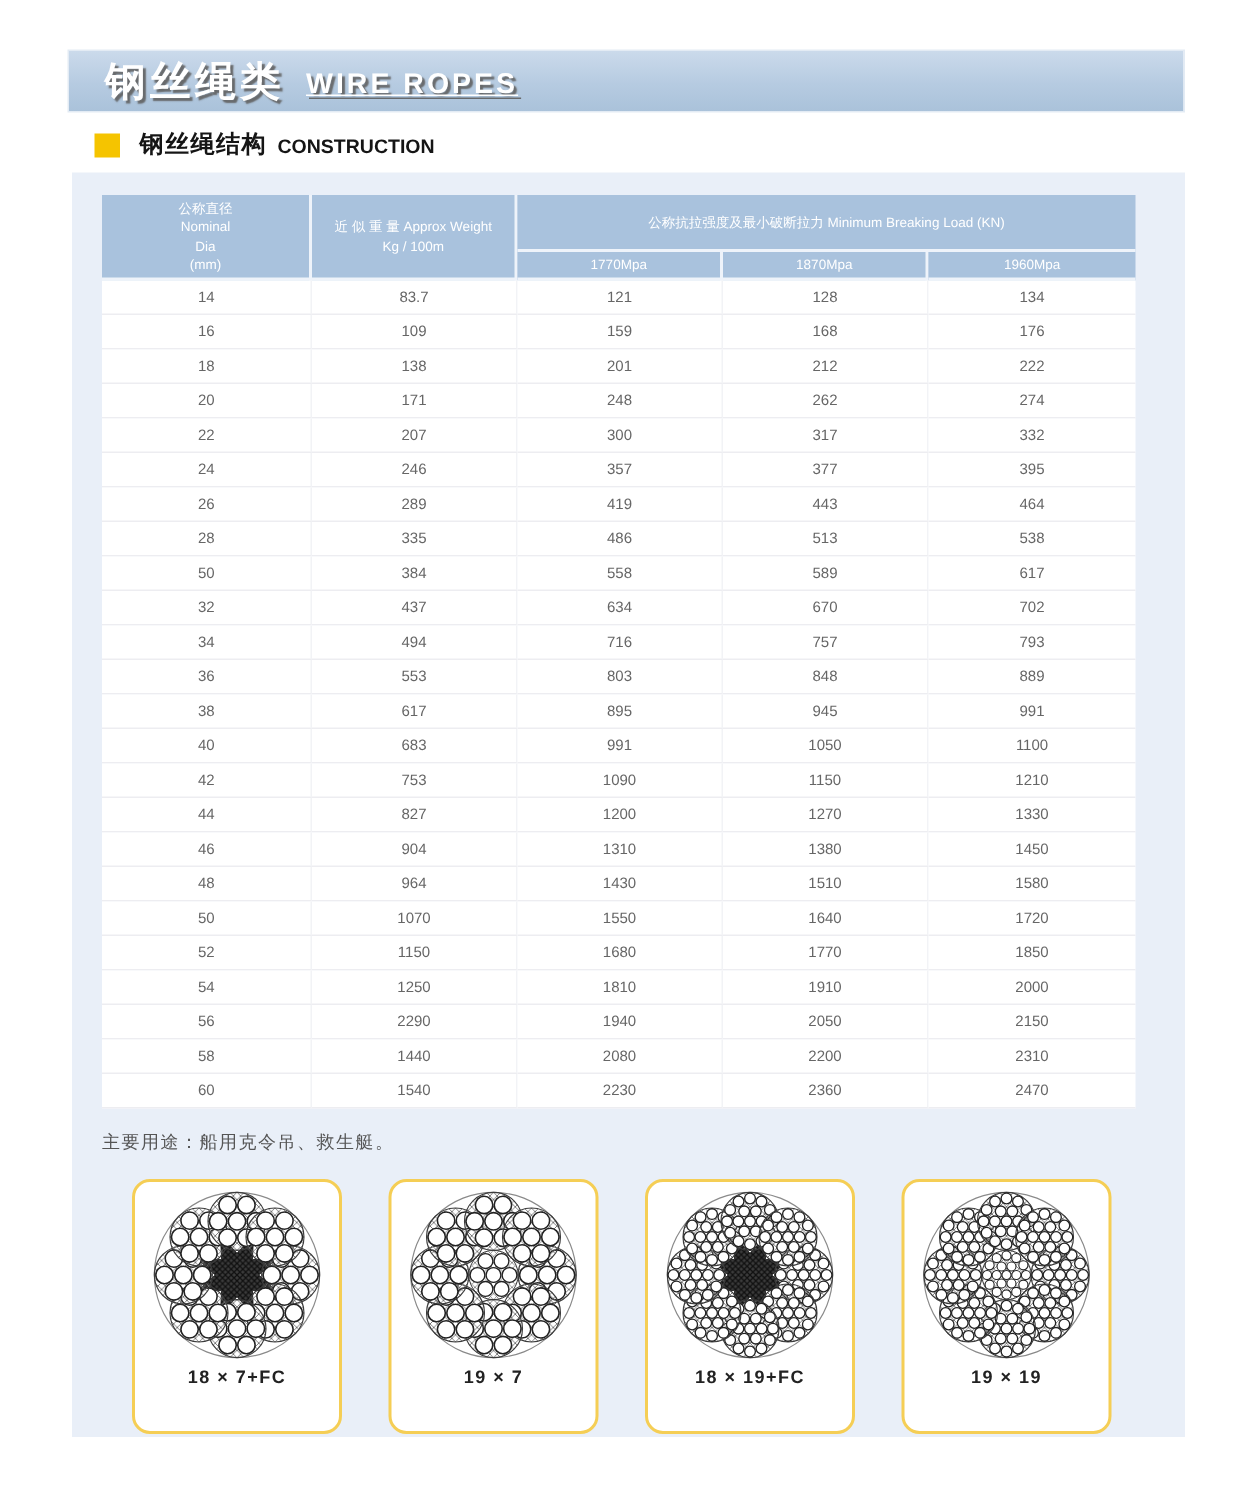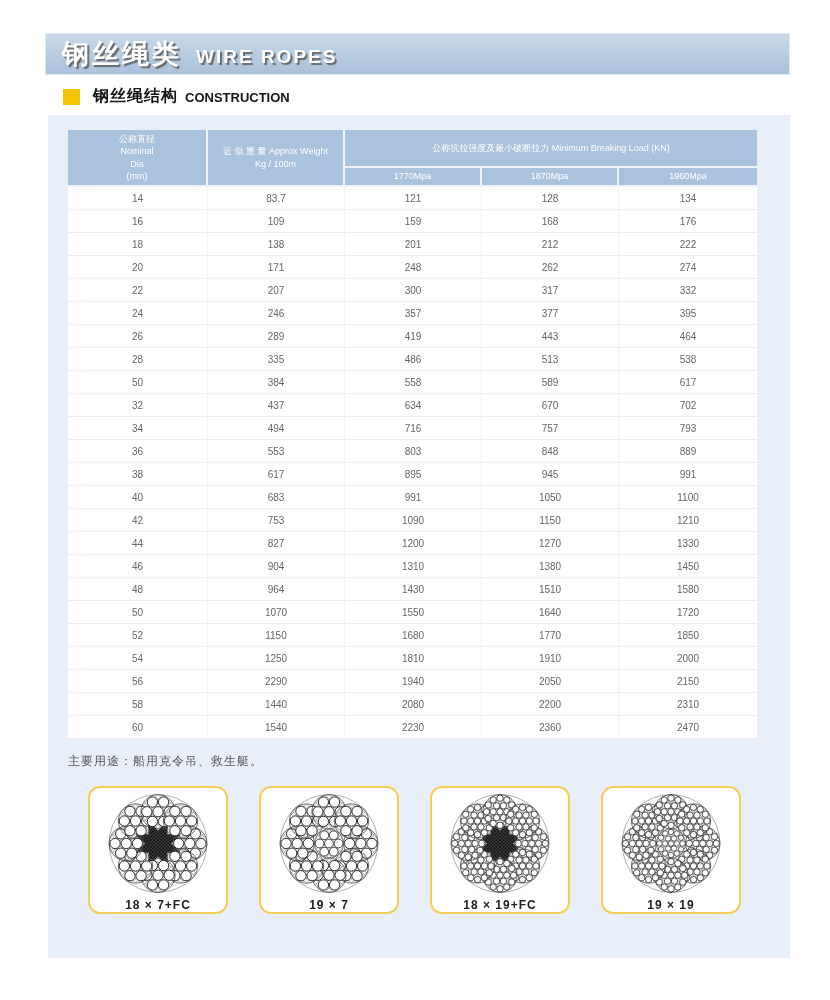--- a/index.html
+++ b/index.html
@@ -4,30 +4,31 @@
 <style>
   * { margin:0; padding:0; box-sizing:border-box; }
   body {
     width:830px; height:1000px; background:#ffffff; position:relative;
     font-family:"Liberation Sans","DejaVu Sans",sans-serif; overflow:hidden;
   }
   .titlebar {
     position:absolute; left:45px; top:33px; width:745px; height:42px;
     background:linear-gradient(#cbdaeb, #b6cbe1 55%, #aac2da);
     border:1px solid #e3ebf4;
-    display:flex; align-items:center; padding-left:16px;
+    display:flex; align-items:center; padding-left:24px;
   }
   .title-zh {
     color:#fff; font-size:27px; font-weight:bold; letter-spacing:3px;
     text-shadow:2px 2px 1px rgba(95,95,95,.9);
   }
   .title-en {
     color:#fff; font-size:19px; font-weight:bold; letter-spacing:2px;
     margin-left:14px; margin-top:6px;
     text-shadow:2px 2px 1px rgba(95,95,95,.9);
+    text-decoration:underline;
   }
   .section-row {
     position:absolute; left:45px; top:86px; display:flex; align-items:center;padding-left:18px;
   }
   .bullet { width:17px; height:16px; background:#f5c400; margin-right:13px; }
   .section-zh { font-size:16px; font-weight:bold; color:#151515; letter-spacing:1px; }
   .section-en { font-size:13px; font-weight:bold; color:#151515; margin-left:7px; margin-top:2px; }
   .content {
     position:absolute; left:48px; top:115px; width:742px; height:843px;
     background:#e9eff8;
@@ -49,21 +50,21 @@
     height:23px; border-bottom:1px solid #ededf1; border-right:1px solid #f2f3f6;
   }
   table.spec td:last-child { border-right:none; }
   .note {
     margin:14px 0 0 20px; font-size:12px; color:#555; letter-spacing:1px;
   }
   .diagrams {
     margin-top:16px; padding:0 48px 0 40px; display:flex; gap:31px;
   }
   .card {
-    width:140px; height:128px; background:#fff; border:2px solid #f5ce55;
+    width:140px; height:170px; background:#fff; border:2px solid #f5ce55;
     border-radius:12px; display:flex; flex-direction:column; align-items:center;
     justify-content:flex-start; padding-top:4px;
   }
   .card svg.rope { width:116px; height:116px; }
   .card .label { font-size:12px; font-weight:bold; color:#222; margin-top:3px; letter-spacing:1px; }
 </style>
 </head>
 <body>
 
 <svg width="0" height="0" style="position:absolute" aria-hidden="true">

